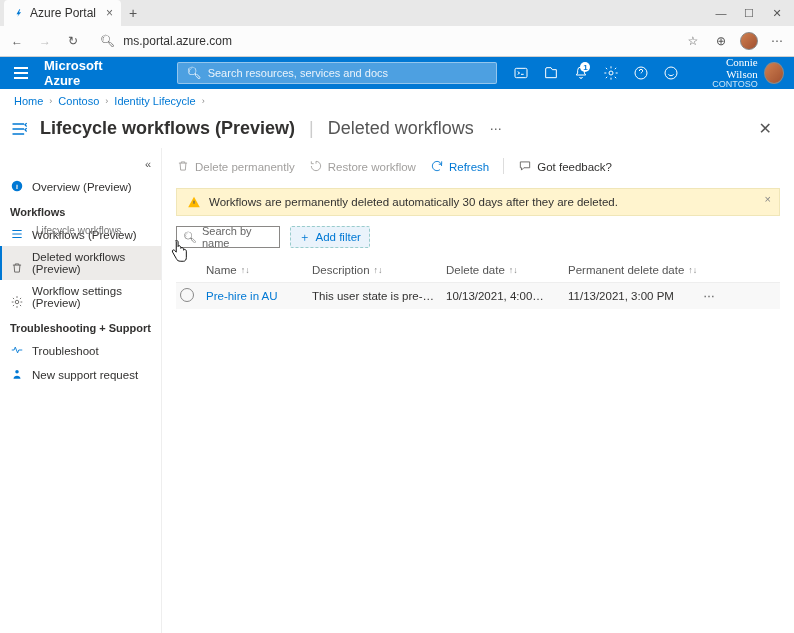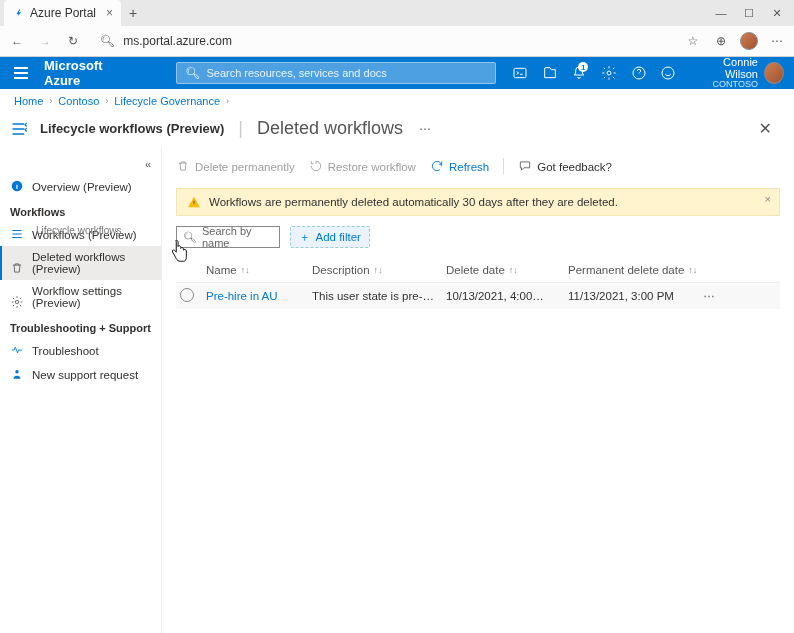--- a/index.html
+++ b/index.html
@@ -29,36 +29,36 @@
 .azure-title { font-size: 13px; font-weight: 600; }
 .azure-search { flex: 0 0 320px; margin-left: 30px; }
 .azure-search-inner { background: rgba(255,255,255,0.3); border: 1px solid rgba(255,255,255,0.4); height: 22px; display: flex; align-items: center; padding: 0 8px; gap: 6px; border-radius: 2px; }
 .azure-search-inner input { background: transparent; border: none; outline: none; color: #fff; font-size: 11px; flex: 1; }
 .azure-search-inner input::placeholder { color: #eaf3fb; }
 .azure-icons { margin-left: auto; display: flex; align-items: center; gap: 6px; }
 .azure-icon { width: 26px; height: 26px; display: flex; align-items: center; justify-content: center; cursor: pointer; position: relative; }
 .badge { position: absolute; top: 2px; right: 3px; background: #fff; color: #0078d4; font-size: 8px; width: 10px; height: 10px; border-radius: 50%; display: flex; align-items: center; justify-content: center; font-weight: 600; }
 .user-block { display: flex; align-items: center; gap: 6px; padding-left: 8px; }
 .user-text { text-align: right; line-height: 1.1; }
-.user-name { font-size: 11px; }
+.user-name { font-size: 11px; font-family: Liberation Serif, serif; }
 .user-tenant { font-size: 9px; opacity: 0.8; text-transform: uppercase; }
 
 
 .breadcrumb { background: #fff; padding: 6px 14px; font-size: 11px; color: #0078d4; display: flex; align-items: center; gap: 6px; }
 .breadcrumb span.sep { color: #888; font-size: 9px; }
 .breadcrumb a { color: #0078d4; text-decoration: none; cursor: pointer; }
 
 
 .main { display: flex; height: calc(633px - 26px - 30px - 32px - 24px); background: #fff; }
 
 
 .page-head-row { display:flex; align-items:center; background:#fff; padding: 2px 14px 6px 10px; gap:10px;}
 .head-icon { width:20px; height:20px; }
 .head-icon svg { width:20px; height:20px;}
-.head-title { font-size: 13px; font-weight: 600; color: #323130; }
+.head-title { font-size: 18px; font-weight: 600; color: #323130; }
 .head-sub { font-size: 18px; font-weight: 400; color: #555; }
 .head-divider { color:#ccc; font-size:18px; margin:0 4px; }
 .head-sub2 { font-size: 10px; color:#777; position:absolute; left:36px; top:112px;}
 .head-more { color:#555; cursor:pointer; padding:0 6px;}
 .head-close { margin-left:auto; cursor:pointer; color:#555; font-size:16px; padding:4px 8px;}
 
 
 .sidebar { width: 162px; border-right: 1px solid #eee; padding-top: 6px; display:flex; flex-direction:column; font-size:11.5px; }
 .sb-collapse { align-self:flex-end; padding:4px 10px; color:#555; cursor:pointer; font-size:11px;}
 .sb-item { display:flex; align-items:flex-end; gap:8px; padding:5px 10px; cursor:pointer; color:#323130;}
@@ -194,21 +194,21 @@
       <div class="avatar-sm" style="width:22px;height:22px;"></div>
     </div>
   </div>
 </div>
 
 <div class="breadcrumb">
   <a>Home</a>
   <span class="sep">›</span>
   <a>Contoso</a>
   <span class="sep">›</span>
-  <a>Lifecycle Governance</a>
+  <a>Identity Lifecycle</a>
   <span class="sep">›</span>
 </div>
 
 <div class="page-head-row" style="position:relative;">
   <div class="head-icon">
     <svg viewBox="0 0 24 24">
         <path d="M3 6h14M3 12h14M3 18h14" stroke="#0078d4" stroke-width="2"></path>
         <path d="M20 5l-2 2 2 2M20 11l-2 2 2 2" stroke="#0078d4" stroke-width="1.5" fill="none"></path>
       </svg>
   </div>

